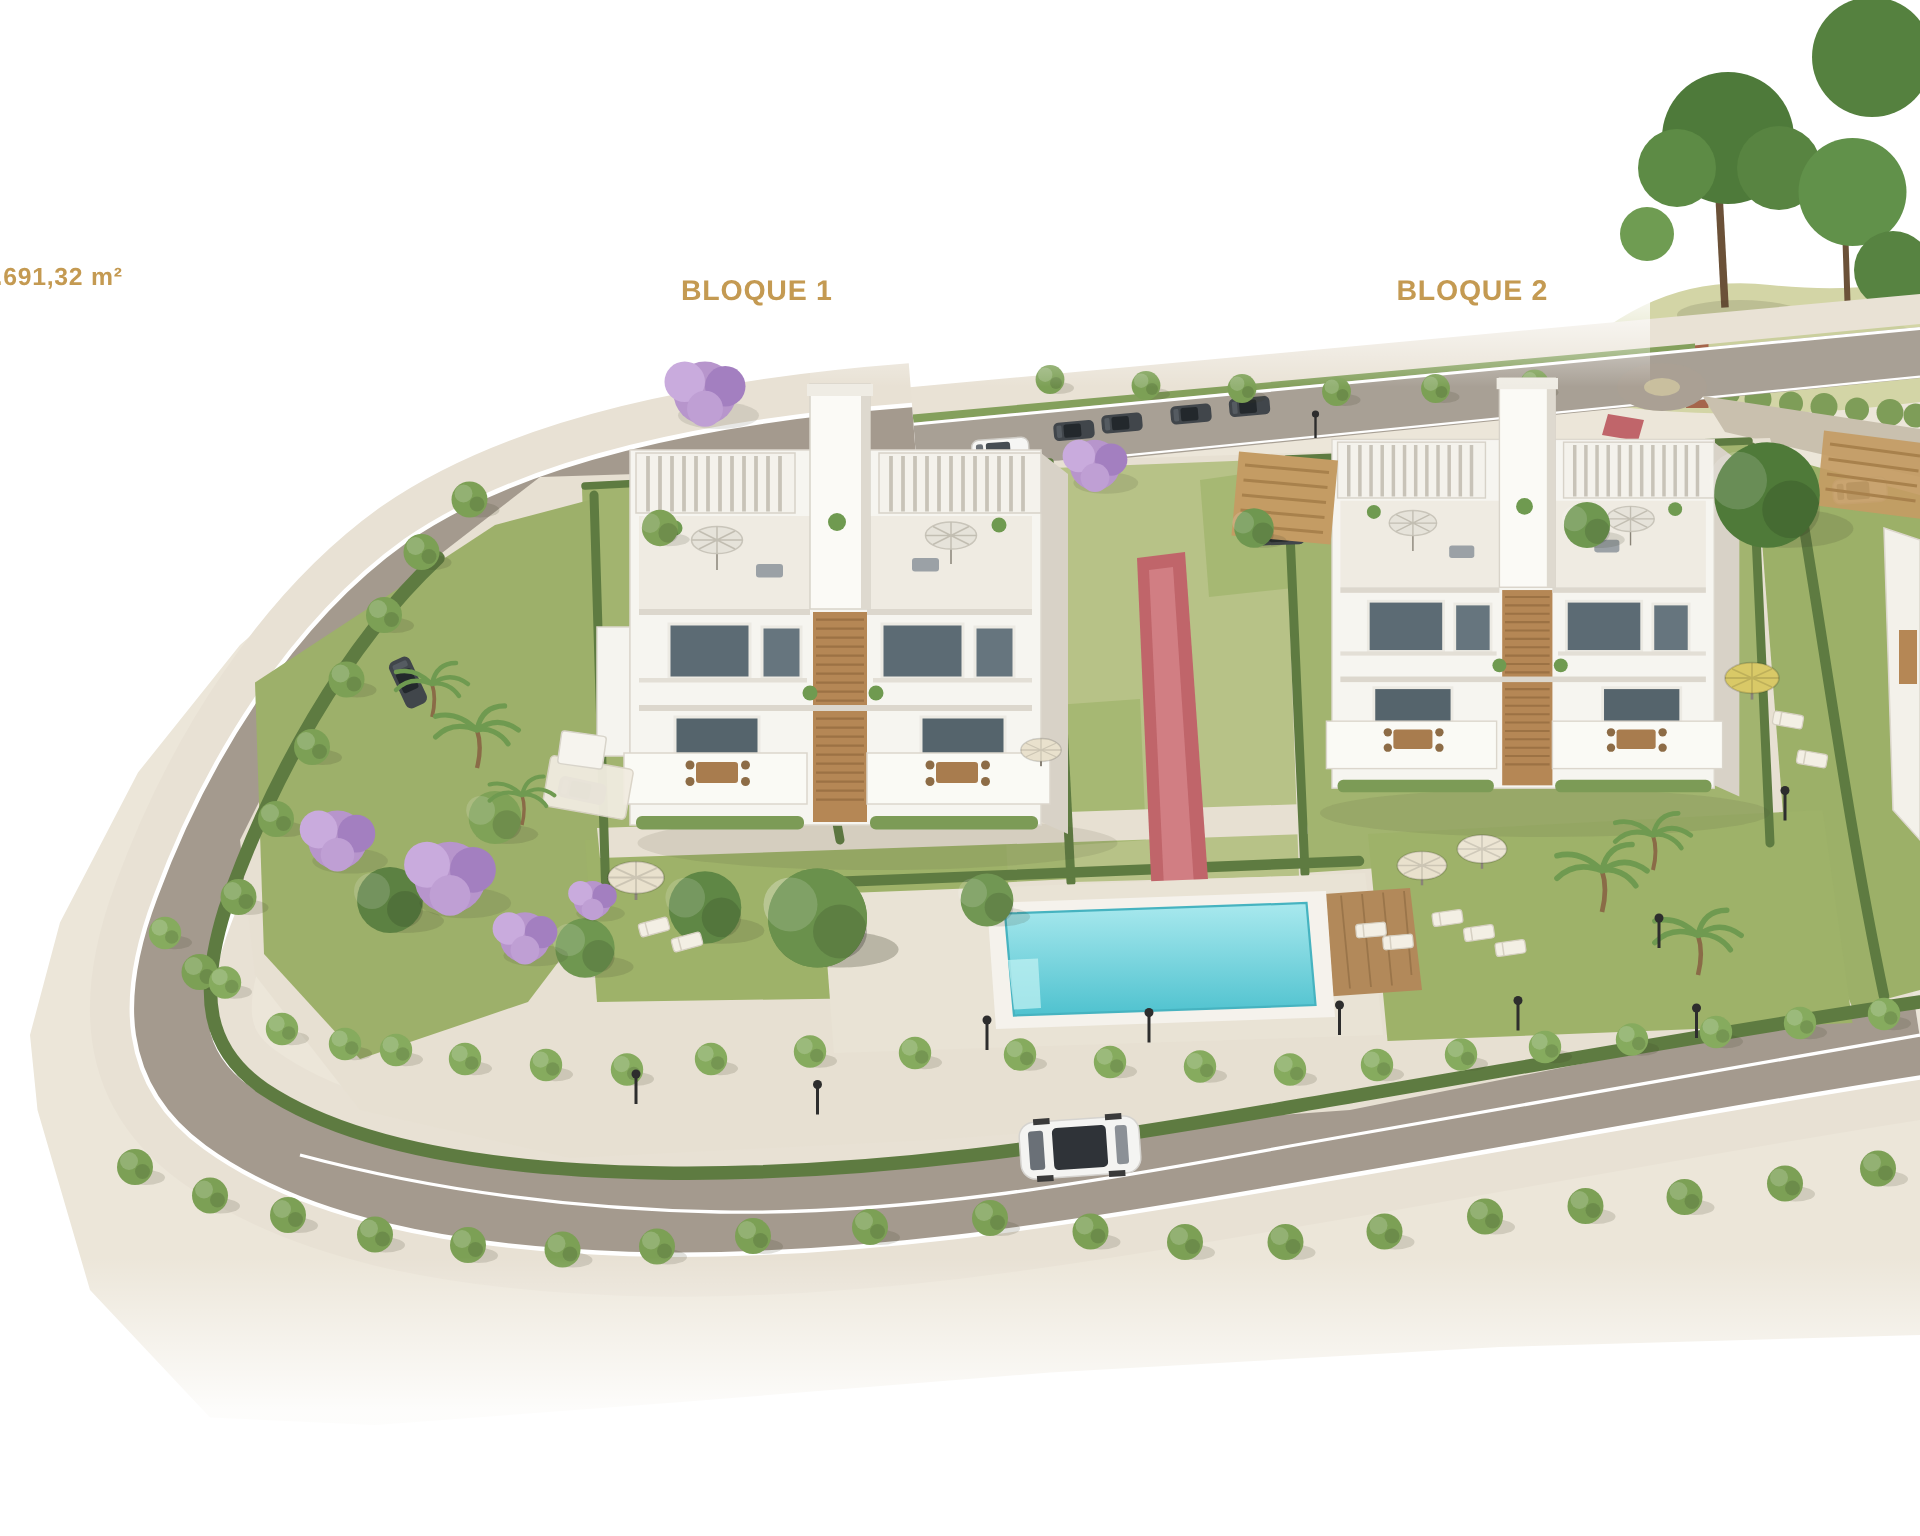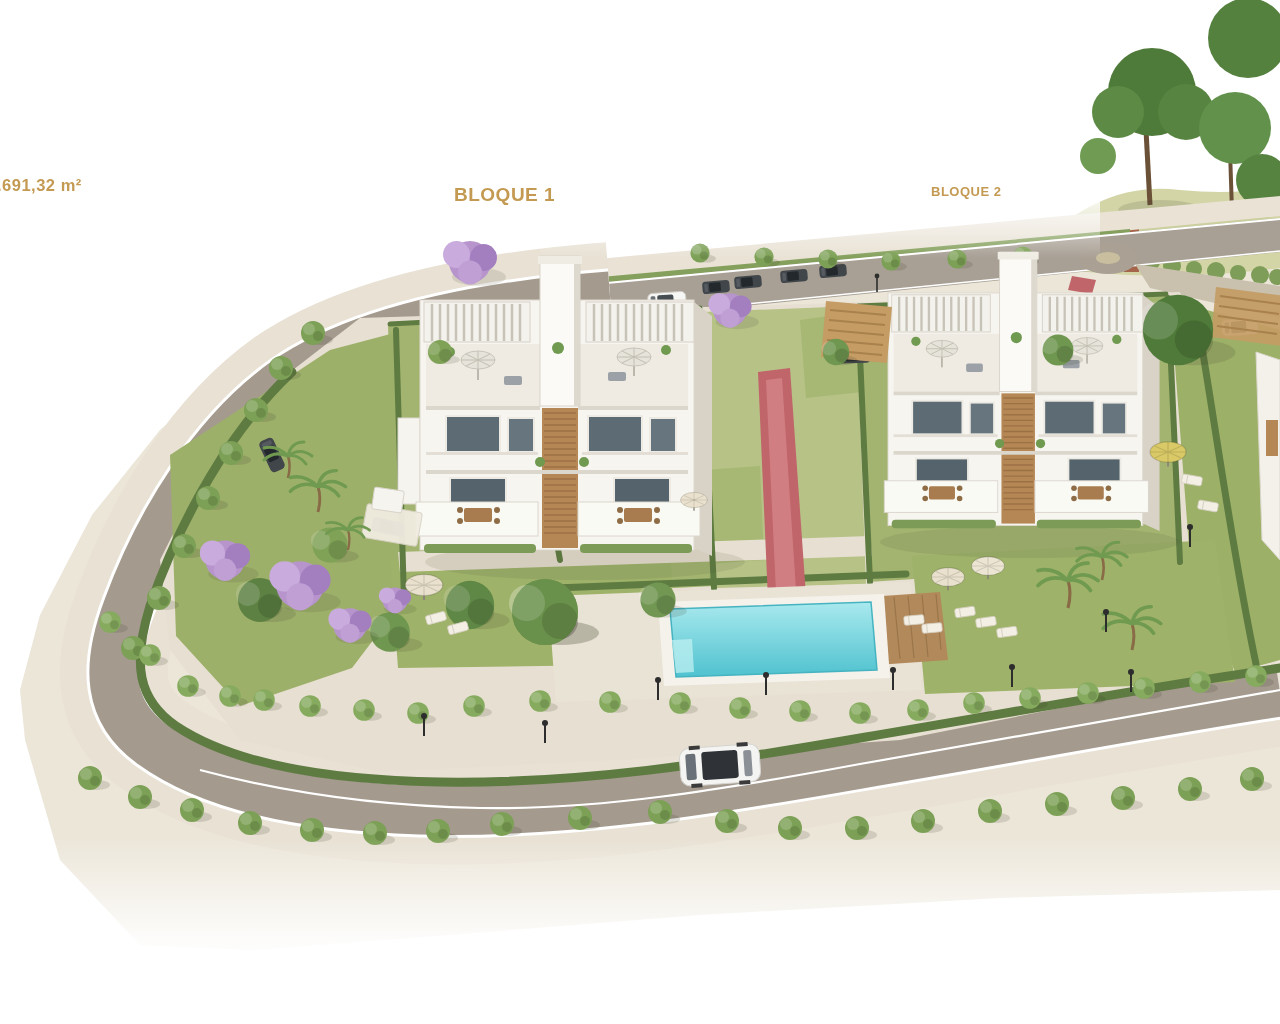--- a/index.html
+++ b/index.html
@@ -2,21 +2,21 @@
 <html lang="es"><head>
 <meta charset="utf-8">
 <style>
   html,body{margin:0;padding:0;background:#fff;}
   .stage{position:relative;width:1280px;height:1024px;background:#fff;overflow:hidden;
          font-family:"Liberation Sans","DejaVu Sans",sans-serif;}
   .stage svg{position:absolute;left:0;top:0;}
   .lbl{position:absolute;color:#c49a52;font-weight:600;letter-spacing:.5px;white-space:nowrap;}
   .lbl-area{left:-3px;top:176px;font-size:16.5px;font-weight:600;}
   .lbl-b1{left:454px;top:184px;font-size:19px;}
-  .lbl-b2{left:931px;top:184px;font-size:13px;}
+  .lbl-b2{left:931px;top:184px;font-size:19px;}
 </style>
 </head>
 <body>
 
 <div class="stage">
 
 <svg width="1280" height="1024" viewBox="0 0 1280 1024">
 <defs>
   <linearGradient id="poolg" x1="0" y1="0" x2="0" y2="1">
     <stop offset="0" stop-color="#a9e9ee"></stop>

